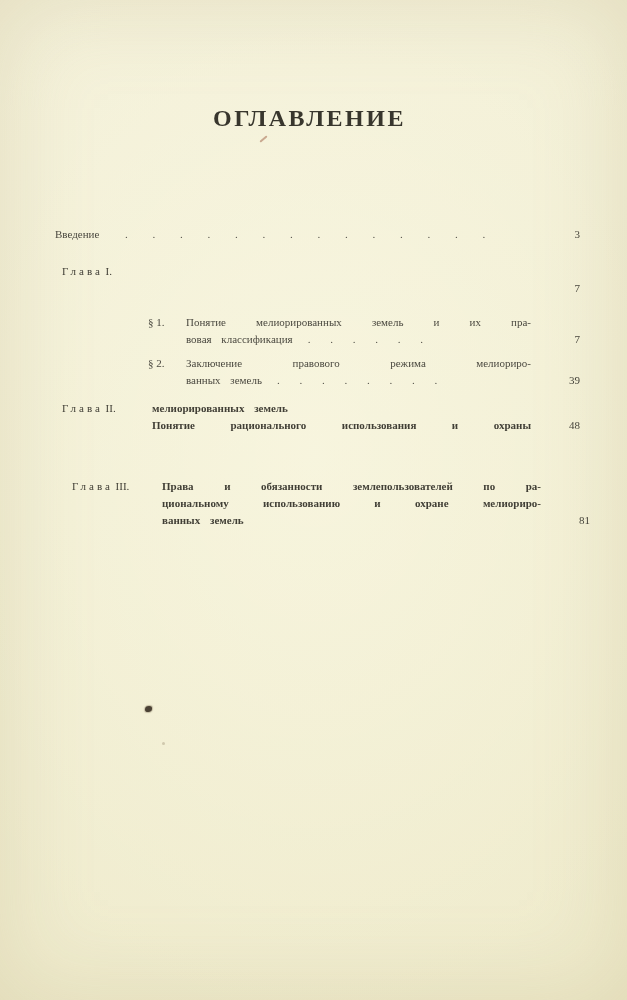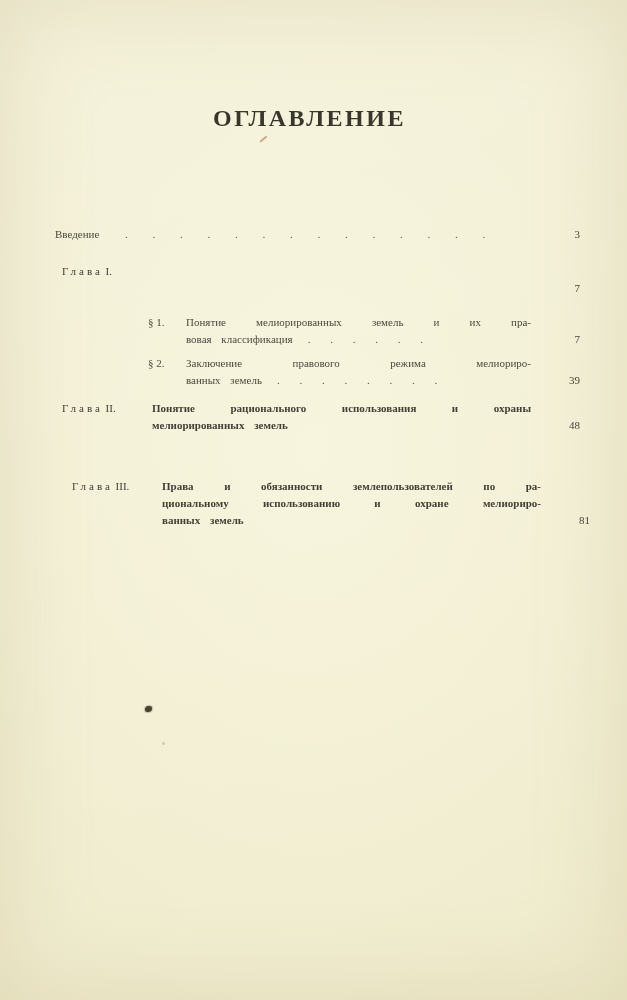--- a/index.html
+++ b/index.html
@@ -130,22 +130,22 @@
     <div class="sec-text" style="left:186px; width:345px;">
       <div class="ln just">Заключение правового режима мелиориро-</div>
       <div class="ln"><span class="lastln">ванных земель</span><span class="dots-trail">. . . . . . . .</span></div>
     </div>
     <span class="pg pg-b">39</span>
   </div>
 
   <div class="row" style="top:400px; height:34px;">
     <span class="lbl ch-lbl" style="left:62px;"><span class="spaced">Глава</span> <span>II.</span></span>
     <div class="ch-text" style="left:152px; width:379px;">
+      <div class="ln lastln">мелиорированных земель</div>
       <div class="ln just">Понятие рационального использования и охраны</div>
-      <div class="ln lastln">мелиорированных земель</div>
     </div>
     <span class="pg pg-b">48</span>
   </div>
 
   <div class="row" style="top:478px; height:51px;margin-left:10px;">
     <span class="lbl ch-lbl" style="left:62px;"><span class="spaced">Глава</span> <span>III.</span></span>
     <div class="ch-text" style="left:152px; width:379px;">
       <div class="ln just">Права и обязанности землепользователей по ра-</div>
       <div class="ln just">циональному использованию и охране мелиориро-</div>
       <div class="ln lastln">ванных земель</div>

